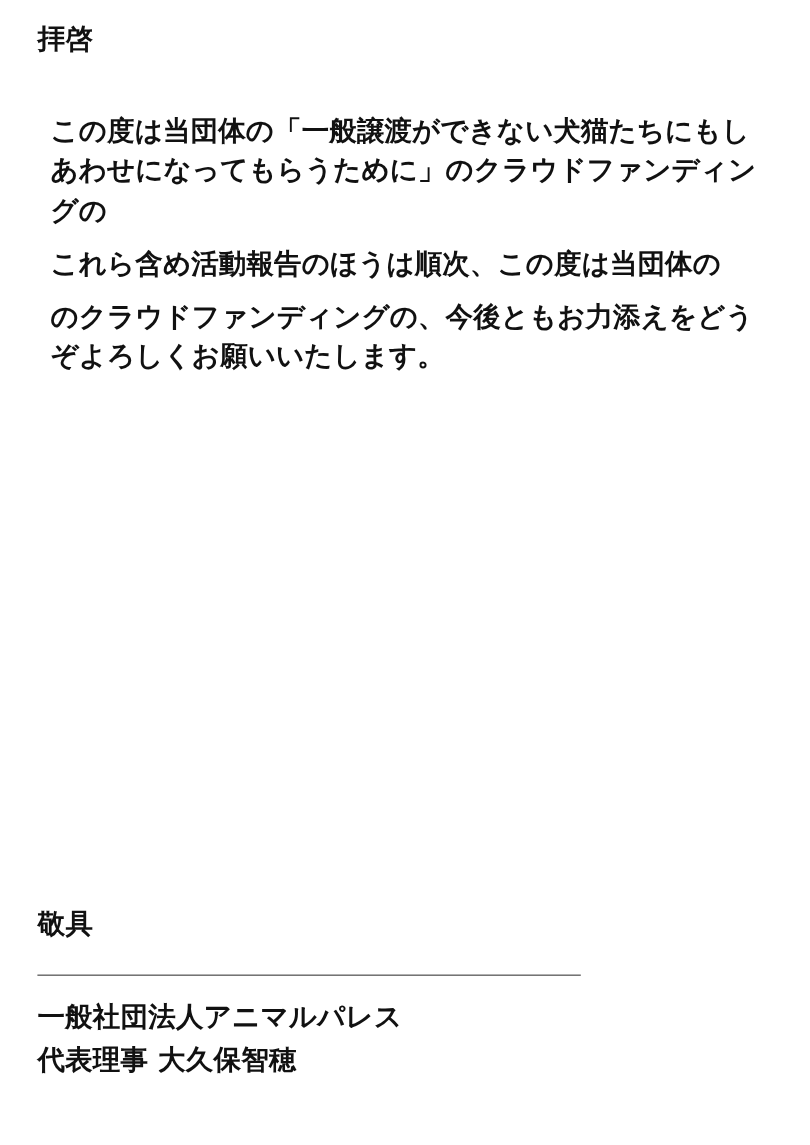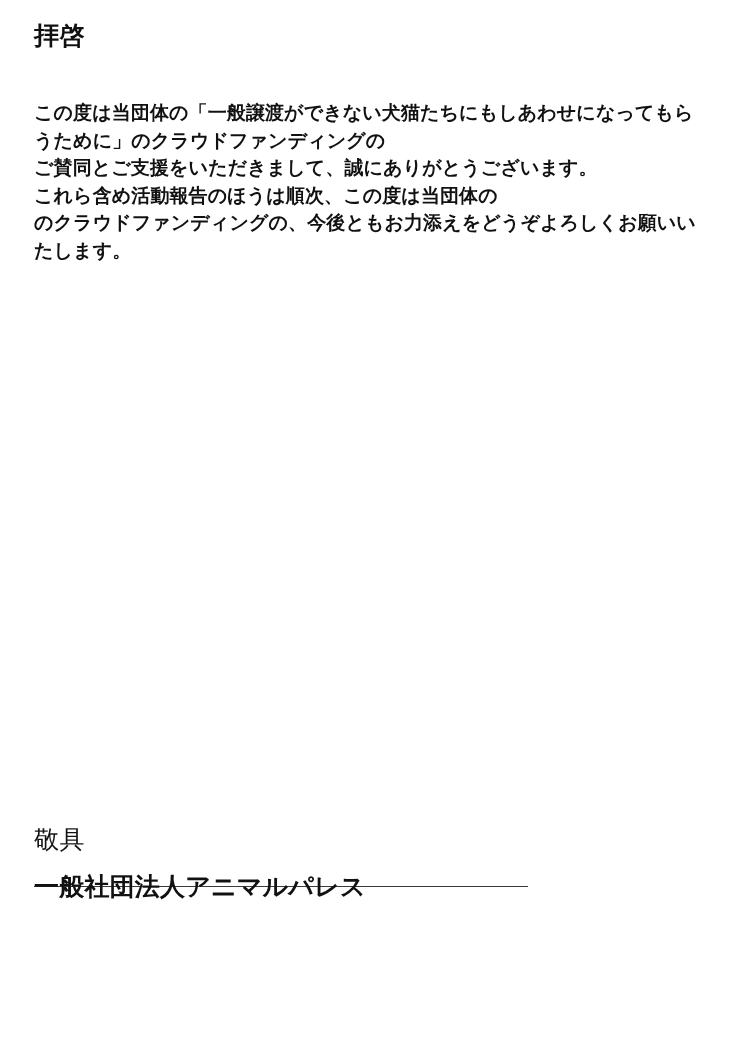--- a/index.html
+++ b/index.html
@@ -26,76 +26,75 @@
     font-size: 25px;
     font-weight: 700;
     letter-spacing: 0.5px;
     line-height: 1.4;
     margin: 0 0 0 0;
   }
   .body-block {
     margin-top: 48px;
   }
   .para {
-    font-size: 19px;
+    font-size: 25px;
     font-weight: 700;
     line-height: 1.45;
     letter-spacing: 0.1px;
-    margin: 0;
+    margin: 12px;
     white-space: pre-wrap;
     word-break: break-word;
-    font-family: Liberation Mono, monospace;
   }
   .para + .para {
     margin-top: 0px;
   }
   .closing {
     position: absolute;
     left: 34px;
     top: 823px;
     font-size: 25px;
-    font-weight: 400;
+    font-weight: 700;
     letter-spacing: 0.5px;
   }
   .rule {
     position: absolute;
     left: 34px;
     top: 886px;
     width: 494px;
     height: 1px;
     background: #3a3a3a;
   }
   .signature {
     position: absolute;
     left: 34px;
-    top: 868px;
+    top: 906px;
   }
   .sig-line {
     font-size: 25px;
     font-weight: 700;
     line-height: 1.55;
     letter-spacing: 0.2px;
     margin: 0;
   }
 </style>
 </head>
 <body>
 
 <div class="page">
 
   <div class="salutation">拝啓</div>
 
   <div class="body-block">
     <p class="para">この度は当団体の「一般譲渡ができない犬猫たちにもしあわせになってもらうために」のクラウドファンディングの</p>
-    <p class="para">ご賛同とご支援をいただきまして、誠にありがとうございます。</p>
     <p class="para">これら含め活動報告のほうは順次、この度は当団体の</p>
     <p class="para">のクラウドファンディングの、今後ともお力添えをどうぞよろしくお願いいたします。</p>
   </div>
 
   <div class="closing">敬具</div>
 
   <div class="rule"></div>
 
   <div class="signature">
     <p class="sig-line">一般社団法人アニマルパレス</p>
+    <p class="sig-line">代表理事 大久保智穂</p>
   </div>
 
 </div>
 
 </body></html>

